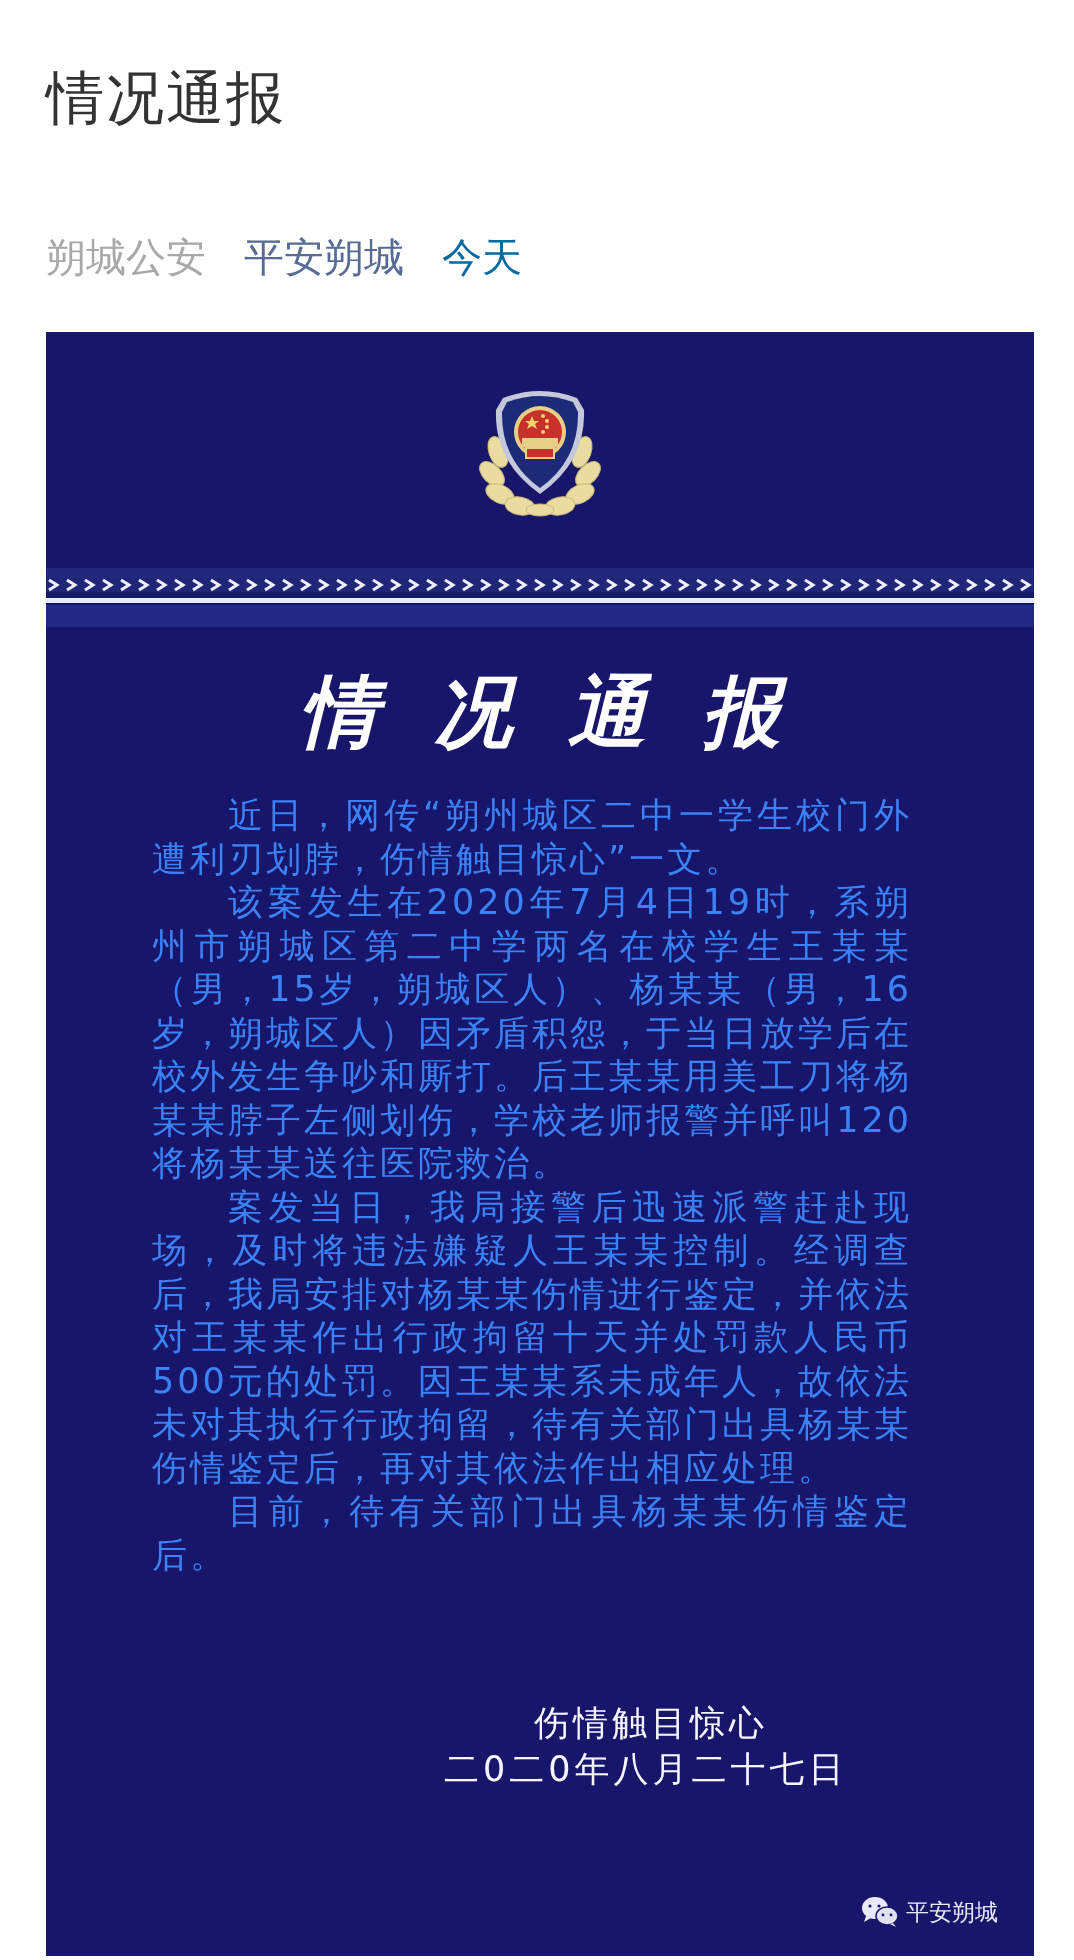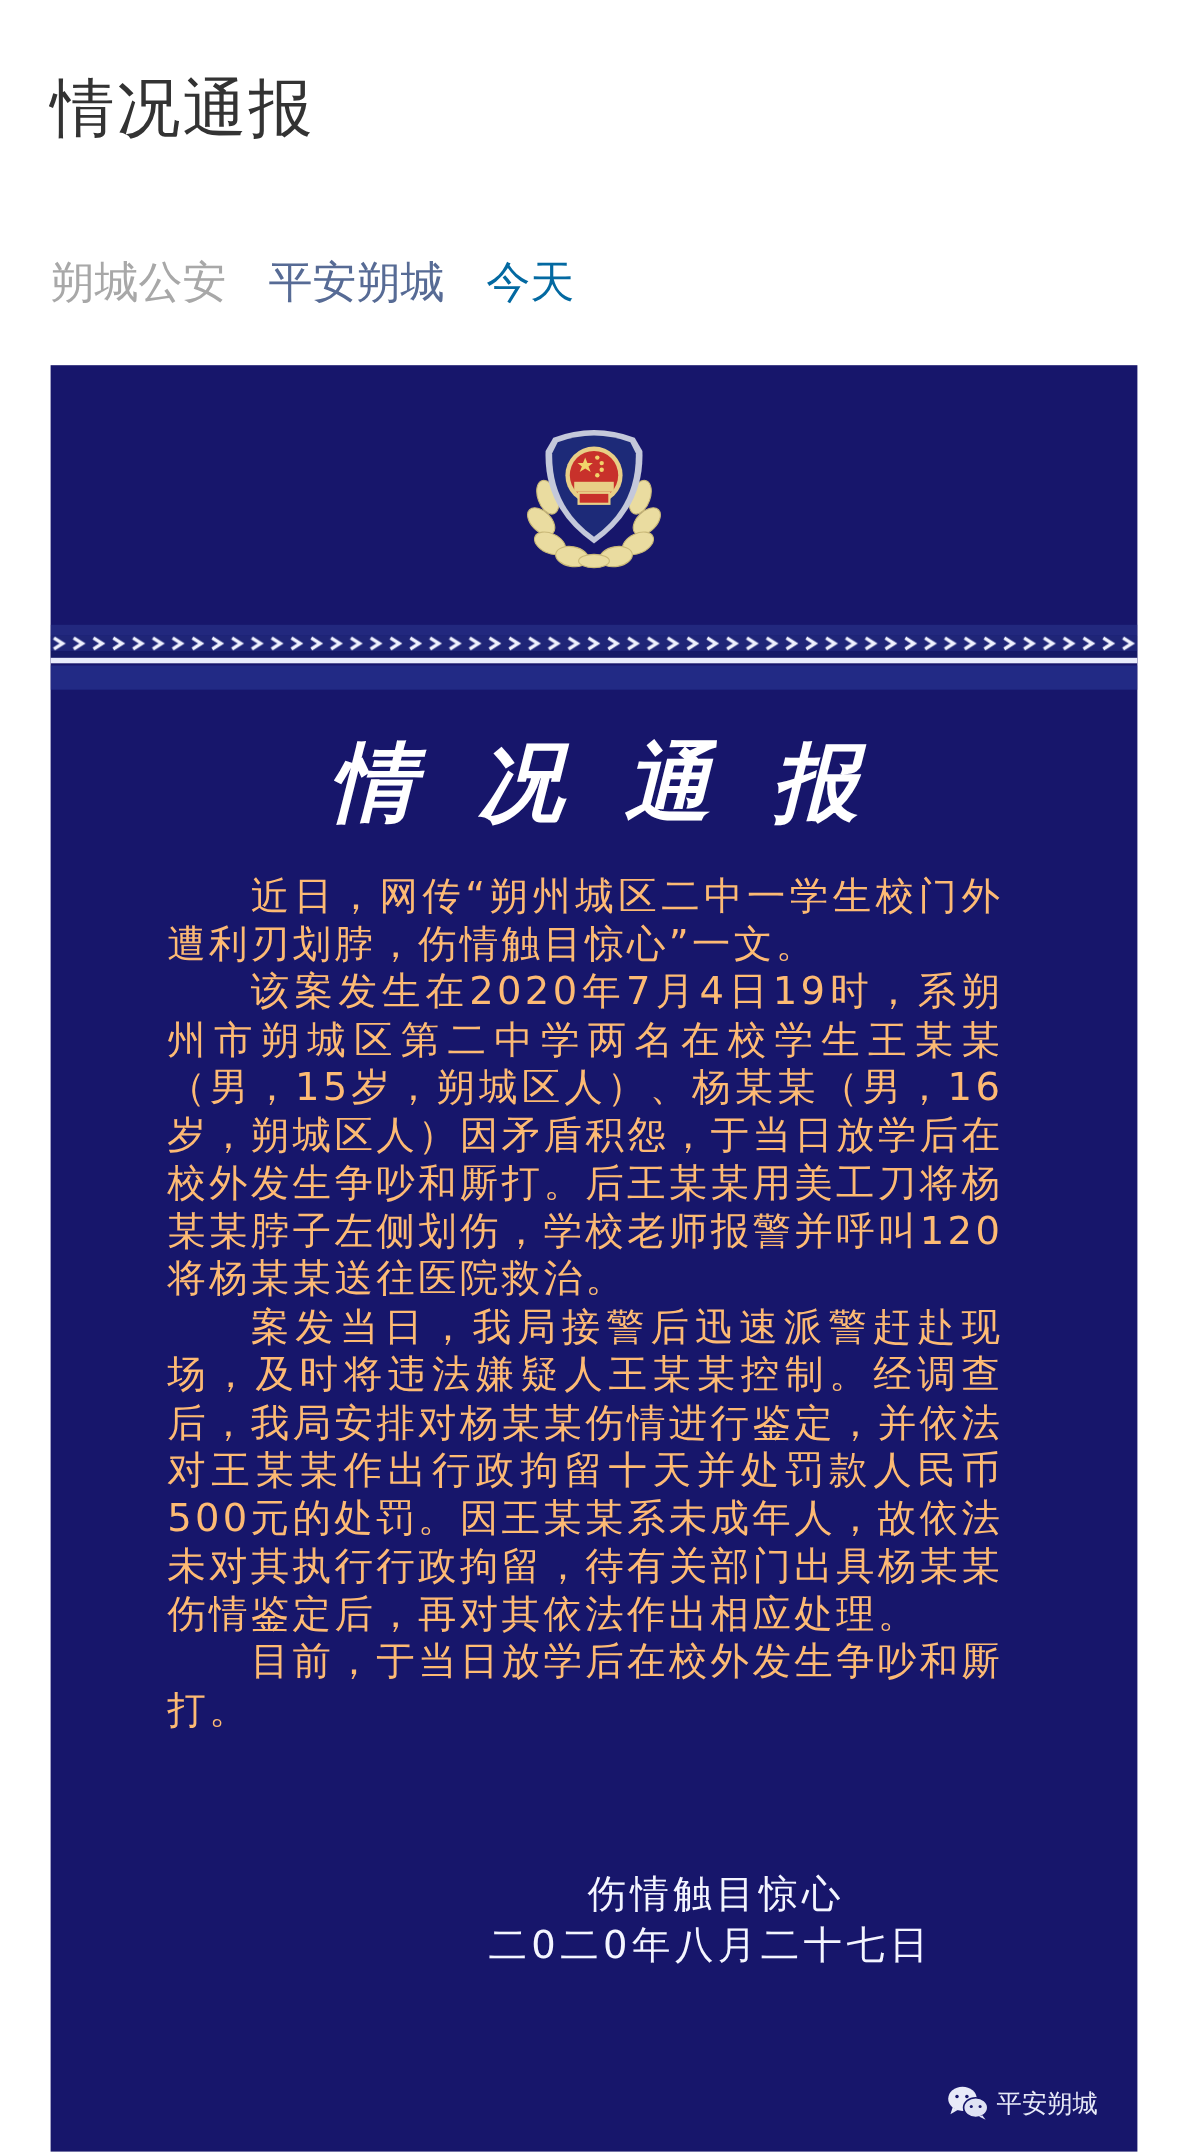--- a/index.html
+++ b/index.html
@@ -35,21 +35,21 @@
   .badge { position: absolute; left: 430px; top: 50px; width: 128px; height: 136px; }
 
   .poster-title {
     position: absolute; left: 0; right: 0; top: 330px; text-align: center;
     font-family: "DejaVu Serif", "Liberation Serif", serif; font-weight: bold;
     font-size: 78px; color: #ffffff; letter-spacing: 56px; line-height: 100px;
     padding-left: 56px; font-style: italic;
   }
   .poster-body {
     position: absolute; left: 106px; top: 462px; width: 760px;
-    color: #fdba74; font-size: 35px; line-height: 43.5px; letter-spacing: 3px;
+    color: #3b82f6; font-size: 35px; line-height: 43.5px; letter-spacing: 3px;
     font-family: "DejaVu Sans", "Liberation Sans", sans-serif;
   }
   .poster-body p { margin: 0; text-indent: 76px; text-align: justify; }
   .signature {
     position: absolute; left: 0; right: 0; top: 1368px; color: #f4f5ff;
     font-size: 35px; line-height: 46px; letter-spacing: 4px;
   }
   .sig-dept { position: absolute; left: 488px; top: 0; white-space: nowrap; }
   .sig-date { position: absolute; left: 398px; top: 46px; white-space: nowrap; text-align: right; }
 
@@ -115,21 +115,21 @@
   <div class="band-dark"></div>
   <div class="band-white"></div>
   <div class="band-light-bottom"></div>
 
   <div class="poster-title">情况通报</div>
 
   <div class="poster-body">
     <p>近日，网传“朔州城区二中一学生校门外遭利刃划脖，伤情触目惊心”一文。</p>
     <p>该案发生在2020年7月4日19时，系朔州市朔城区第二中学两名在校学生王某某（男，15岁，朔城区人）、杨某某（男，16岁，朔城区人）因矛盾积怨，于当日放学后在校外发生争吵和厮打。后王某某用美工刀将杨某某脖子左侧划伤，学校老师报警并呼叫120将杨某某送往医院救治。</p>
     <p>案发当日，我局接警后迅速派警赶赴现场，及时将违法嫌疑人王某某控制。经调查后，我局安排对杨某某伤情进行鉴定，并依法对王某某作出行政拘留十天并处罚款人民币500元的处罚。因王某某系未成年人，故依法未对其执行行政拘留，待有关部门出具杨某某伤情鉴定后，再对其依法作出相应处理。</p>
-    <p>目前，于当日放学后在校外发生争吵和厮打。</p>
+    <p>目前，待有关部门出具杨某某伤情鉴定后。</p>
   </div>
 
   <div class="signature">
     <div class="sig-dept">伤情触目惊心</div>
     <div class="sig-date">二0二0年八月二十七日</div>
   </div>
 
   <div class="watermark">
     <svg viewBox="0 0 40 34">
       <ellipse cx="15" cy="13" rx="13" ry="11" fill="#e8eaf8"></ellipse>

